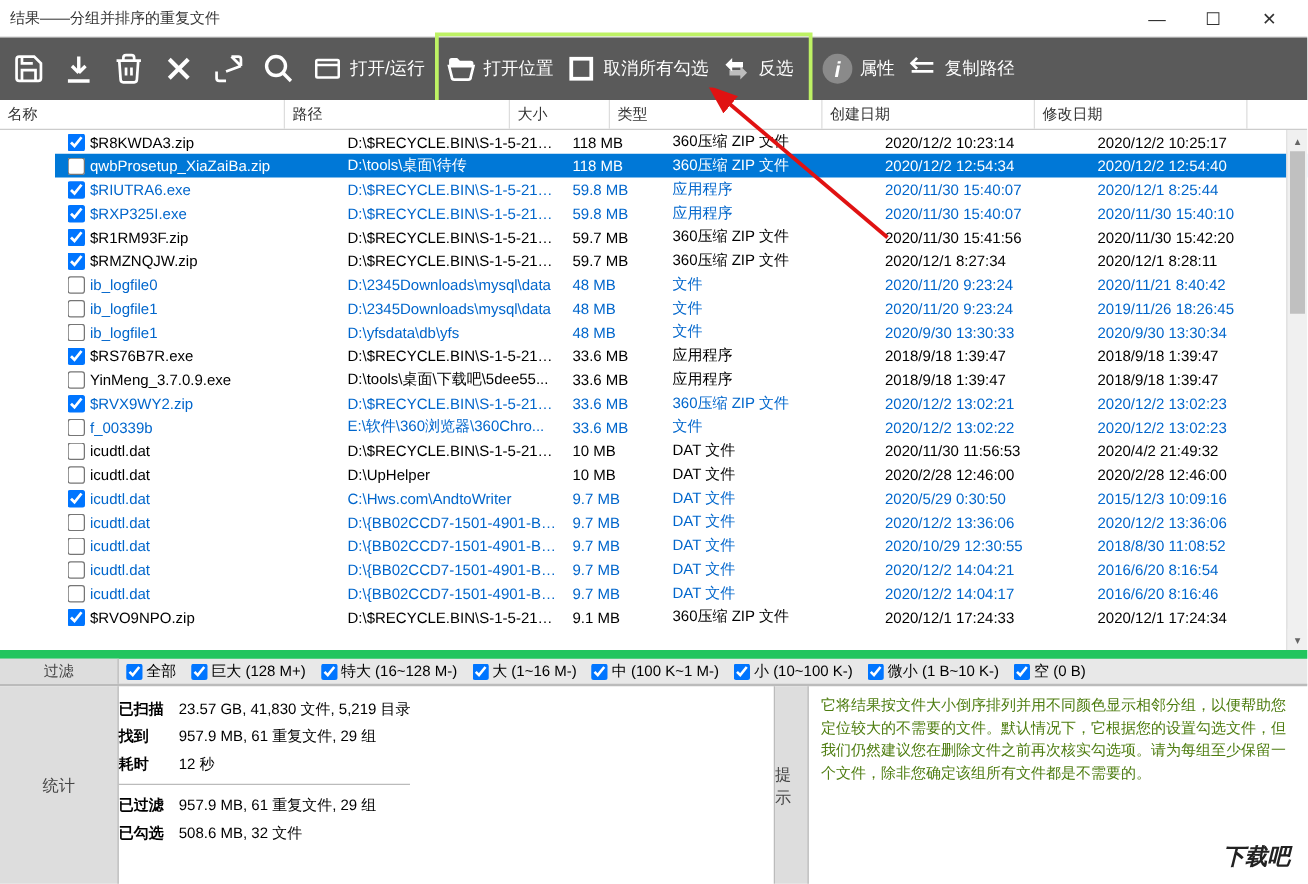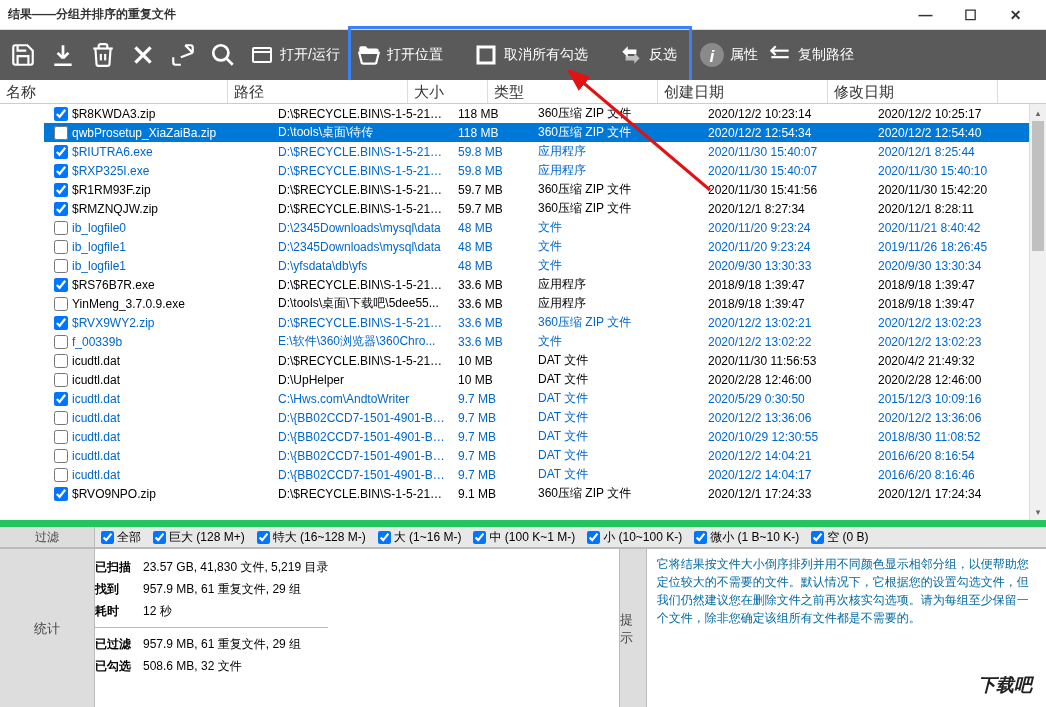--- a/index.html
+++ b/index.html
@@ -1,29 +1,29 @@
 <!DOCTYPE html>
 <html><head>
 <meta charset="utf-8">
 <style>
 * { margin: 0; padding: 0; box-sizing: border-box; font-family: "Microsoft YaHei", Arial, sans-serif; }
 body { width: 1046px; height: 707px; background: #fff; overflow: hidden; position: relative; }
-.titlebar { height: 30px; background: #fff; border-bottom: 1px solid #ddd; display: flex; align-items: center; padding: 0 8px; font-weight: bold; }
+.titlebar { height: 30px; background: #fff; border-bottom: 1px solid #ddd; display: flex; align-items: center; padding: 0 8px; }
 .title-text { font-size: 12px; color: #333; flex: 1; }
 .win-controls { display: flex; }
 .win-btn { width: 45px; height: 30px; display: flex; align-items: center; justify-content: center; font-size: 14px; color: #333; cursor: pointer; }
 
 .toolbar { height: 50px; background: #5a5a5a; display: flex; align-items: center; padding: 0 8px; }
 .tb-icon { width: 30px; height: 30px; display: flex; align-items: center; justify-content: center; color: #fff; margin-right: 10px; cursor: pointer; }
 .tb-group { display: flex; align-items: center; color: #fff; font-size: 14px; margin-right: 8px; cursor: pointer; }
 .tb-group .ic { width: 28px; height: 28px; display: flex; align-items: center; justify-content: center; margin-right: 4px; }
-.highlight-box { border: 3px solid #3b82f6; padding: 12px 4px; display: flex; align-items: center; gap: 21px; }
+.highlight-box { border: 3px solid #bef264; padding: 12px 4px; display: flex; align-items: center; }
 
 .table-wrap { height: 440px; overflow: hidden; position: relative; }
-.table-header { height: 24px; background: #fff; border-bottom: 1px solid #ccc; display: flex; font-size: 15px; color: #333; }
+.table-header { height: 24px; background: #fff; border-bottom: 1px solid #ccc; display: flex; font-size: 12px; color: #333; }
 .th, .td { padding: 3px 6px; overflow: hidden; white-space: nowrap; text-overflow: ellipsis; }
 .col-name { width: 228px; }
 .col-path { width: 180px; }
 .col-size { width: 80px; }
 .col-type { width: 170px; }
 .col-created { width: 170px; }
 .col-modified { width: 170px; }
 .th { border-right: 1px solid #ddd; cursor: pointer; }
 
 .table-body { overflow-y: auto; height: 416px; margin-left: 44px; }
@@ -45,21 +45,21 @@
 
 .bottom-panels { height: 160px; display: flex; border-top: 1px solid #bbb; }
 .panel { display: flex; }
 .panel-label { width: 95px; background: #ddd; display: flex; align-items: center; justify-content: center; font-size: 13px; color: #444; border-right: 1px solid #bbb; }
 .panel-body { padding: 8px 0; font-size: 12px; line-height: 20px; }
 .stat-row { display: flex; margin-bottom: 2px; }
 .stat-key { width: 48px; font-weight: bold; }
 .sep-h { border-top: 1px solid #bbb; margin: 6px 0; }
 .left-panel { width: 620px; border-right: 1px solid #bbb; }
 .right-panel { flex: 1; }
-.tip-text { font-size: 12px; line-height: 18px; color: #0369a1; padding: 6px 10px; }
+.tip-text { font-size: 12px; line-height: 18px; color: #4d7c0f; padding: 6px 10px; }
 
 .arrow-annotation { position: absolute; pointer-events: none; }
 .watermark { position: absolute; right: 8px; bottom: 8px; font-size: 18px; font-weight: bold; color: #222; font-style: italic; background: rgba(255,255,255,0.6); padding: 2px 6px; }
 
 svg { display: block; }
 </style>
 </head>
 <body>
 
 <div class="titlebar">

